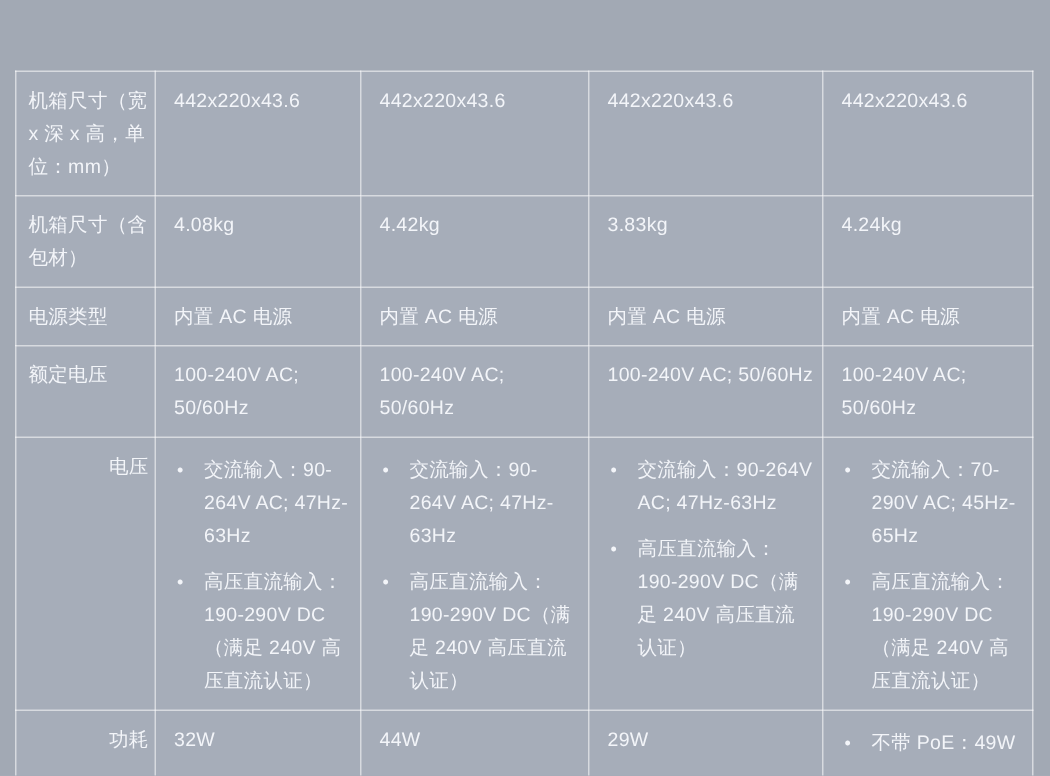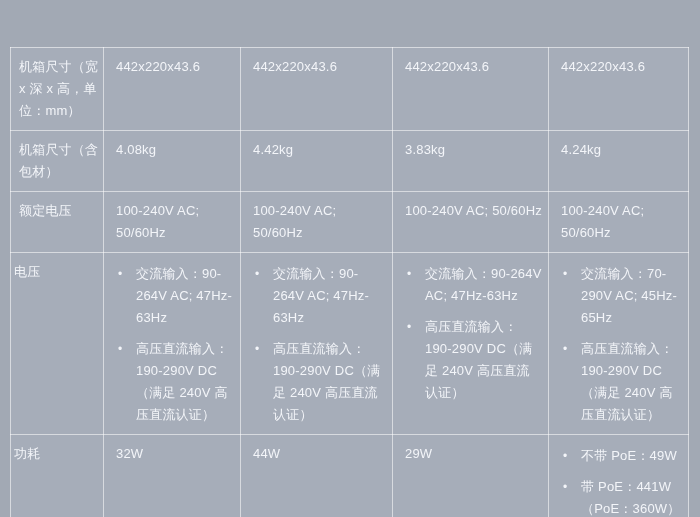--- a/index.html
+++ b/index.html
@@ -34,21 +34,21 @@
     display:table-cell;
     border:1.5px solid var(--border);
     vertical-align:top;
     font-size:13px;
     line-height:22px;
     padding:8px 6px 8px 12px;
     letter-spacing:0.2px;
     word-break:break-word;
   }
   .label-cell { padding:8px 4px 8px 8px; }
-  .label-cell.center { text-align:left; padding-left:3px; }
+  .label-cell.center { text-align:right; padding-left:3px; }
   .col-label { width:93px; }
   .col-1 { width:137px; }
   .col-2 { width:152px; }
   .col-3 { width:156px; }
   .col-4 { width:140px; }
   .bullet-list { display:flex; flex-direction:column; gap:9px; padding-top:2px; }
   .bullet-item { display:flex; align-items:flex-start; }
   .bullet-dot {
     flex:0 0 20px;
     font-size:12px;
@@ -69,20 +69,27 @@
         <div class="spec-cell col-2">442x220x43.6</div>
         <div class="spec-cell col-3">442x220x43.6</div>
         <div class="spec-cell col-4">442x220x43.6</div>
       </div>
       <div class="spec-row" style="height: 55px;">
         <div class="label-cell col-label">机箱尺寸（含包材）</div>
         <div class="spec-cell col-1">4.08kg</div>
         <div class="spec-cell col-2">4.42kg</div>
         <div class="spec-cell col-3">3.83kg</div>
         <div class="spec-cell col-4">4.24kg</div>
+      </div>
+      <div class="spec-row" style="height: 34px;">
+        <div class="label-cell col-label">电源类型</div>
+        <div class="spec-cell col-1">内置 AC 电源</div>
+        <div class="spec-cell col-2">内置 AC 电源</div>
+        <div class="spec-cell col-3">内置 AC 电源</div>
+        <div class="spec-cell col-4">内置 AC 电源</div>
       </div>
       <div class="spec-row" style="height: 51px;">
         <div class="label-cell col-label">额定电压</div>
         <div class="spec-cell col-1">100-240V AC; 50/60Hz</div>
         <div class="spec-cell col-2">100-240V AC; 50/60Hz</div>
         <div class="spec-cell col-3">100-240V AC; 50/60Hz</div>
         <div class="spec-cell col-4">100-240V AC; 50/60Hz</div>
       </div>
       <div class="spec-row" style="height: 160px;">
         <div class="label-cell col-label center">电压</div>

